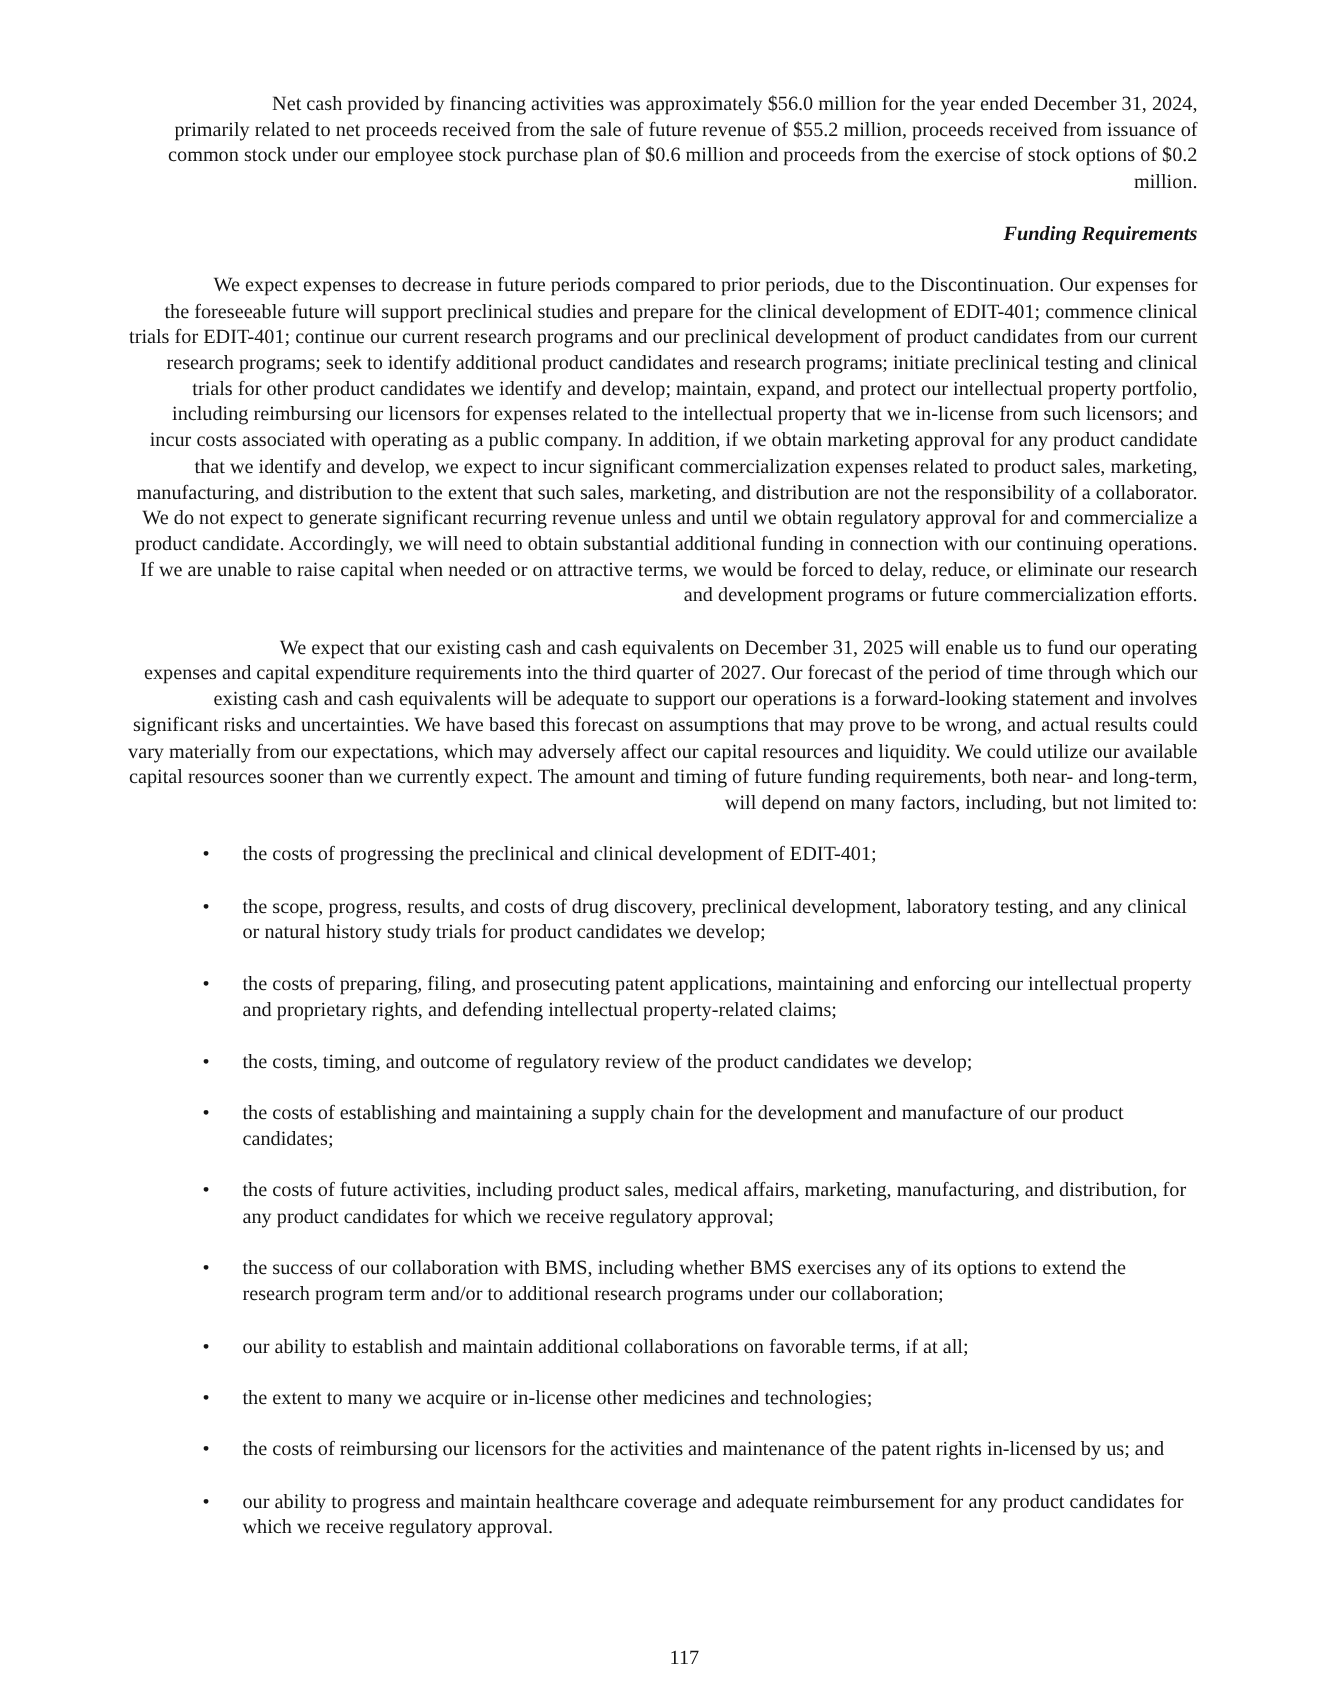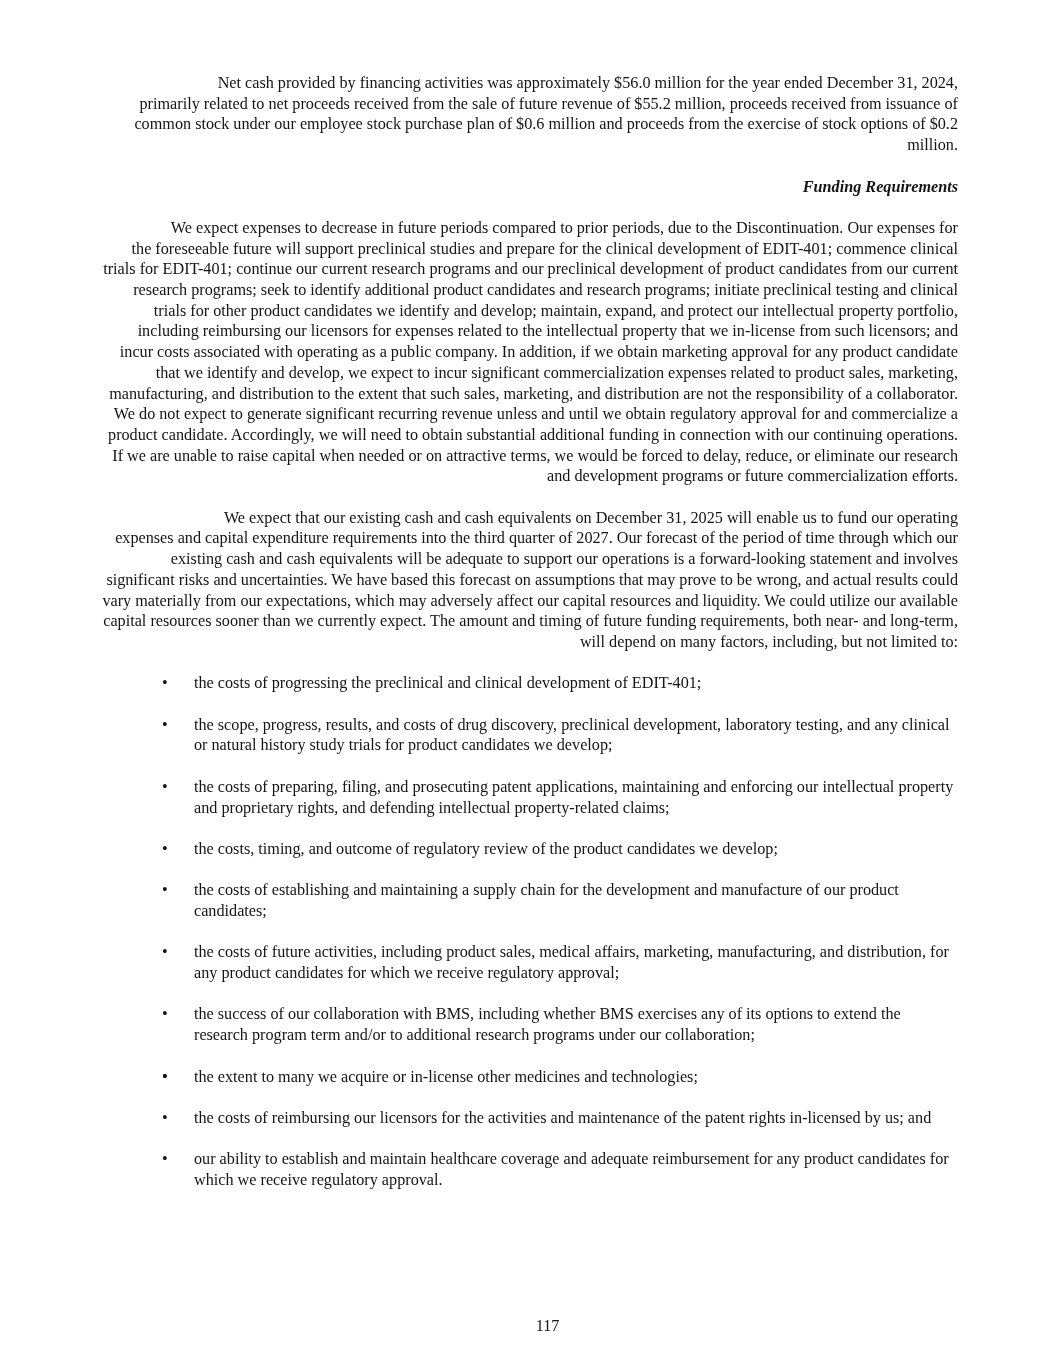--- a/index.html
+++ b/index.html
@@ -100,29 +100,30 @@
     <li>
       <span class="bullet">•</span>
       <span>the costs of future activities, including product sales, medical affairs, marketing, manufacturing, and distribution, for any product candidates for which we receive regulatory approval;</span>
     </li>
     <li>
       <span class="bullet">•</span>
       <span>the success of our collaboration with BMS, including whether BMS exercises any of its options to extend the research program term and/or to additional research programs under our collaboration;</span>
     </li>
     <li>
       <span class="bullet">•</span>
+      <span>our ability to establish and maintain additional collaborations on favorable terms, if at all;</span>
     </li>
     <li>
       <span class="bullet">•</span>
       <span>the extent to many we acquire or in-license other medicines and technologies;</span>
     </li>
     <li>
       <span class="bullet">•</span>
       <span>the costs of reimbursing our licensors for the activities and maintenance of the patent rights in-licensed by us; and</span>
     </li>
     <li>
       <span class="bullet">•</span>
-      <span>our ability to establish and maintain healthcare coverage and adequate reimbursement for any product candidates for which we receive regulatory approval.</span>
+      <span>our ability to progress and maintain healthcare coverage and adequate reimbursement for any product candidates for which we receive regulatory approval.</span>
     </li>
   </ul>
 </div>
 
 <div class="page-number">117</div>
 
 </body></html>

